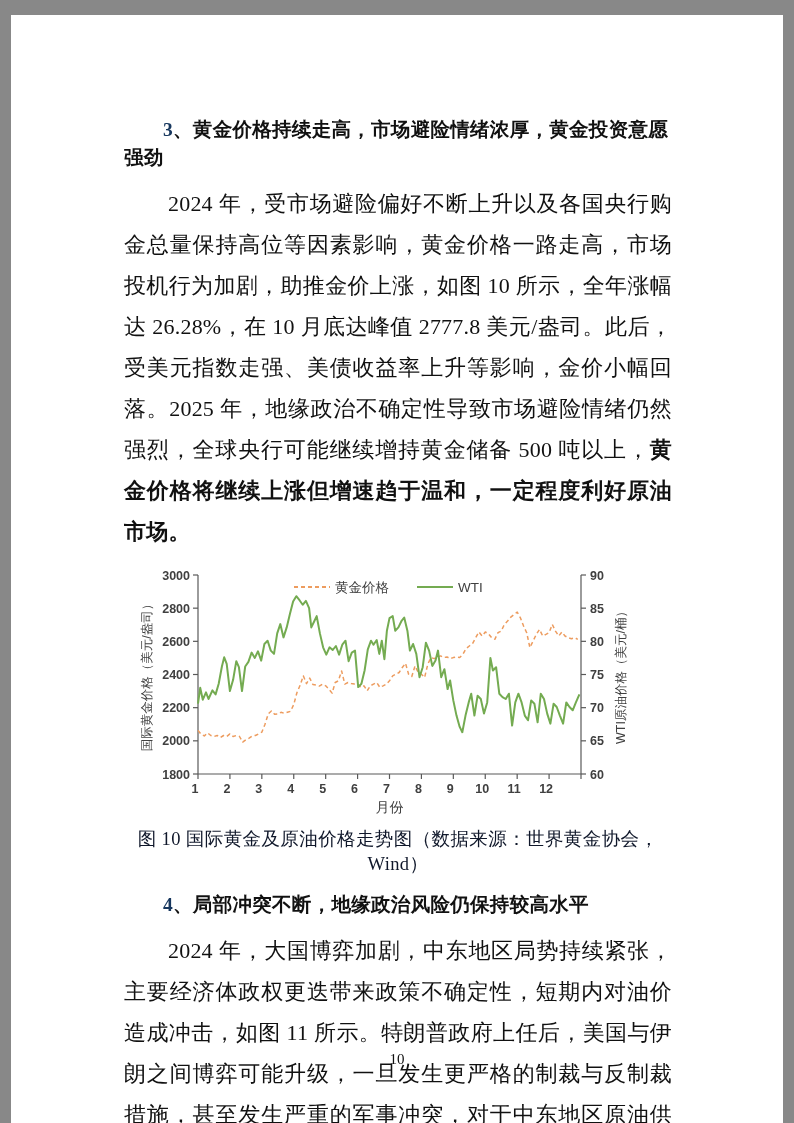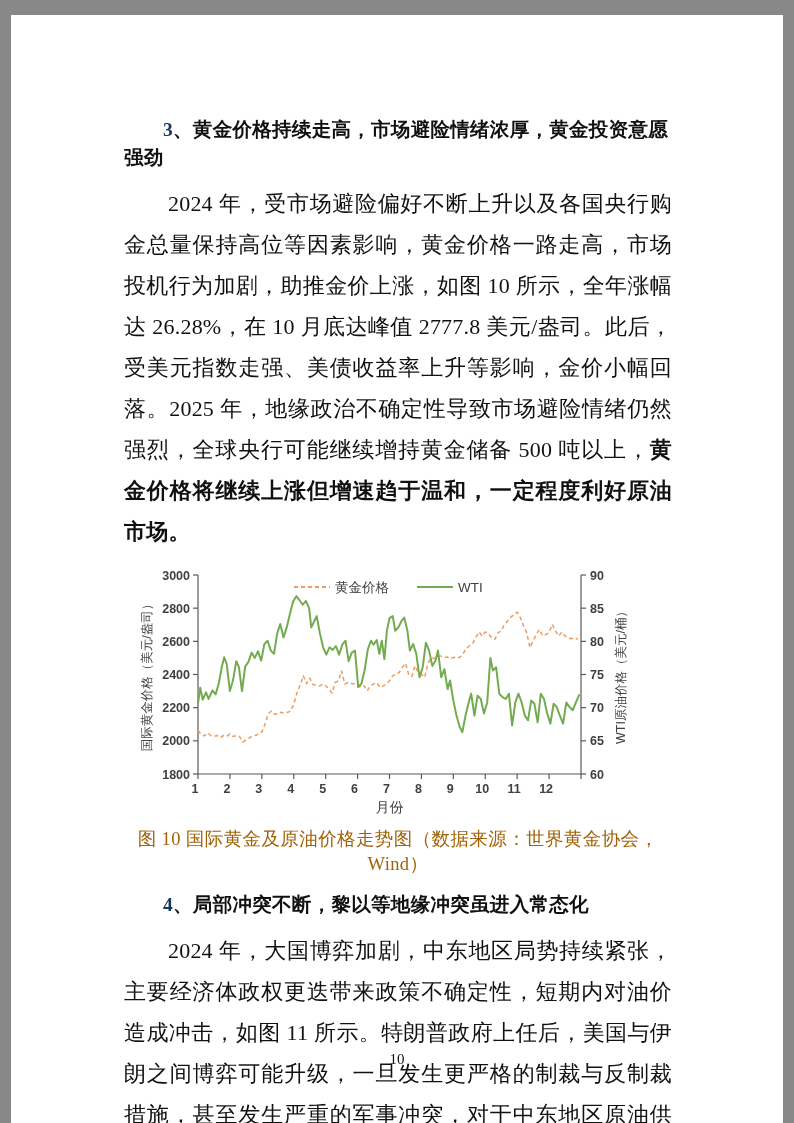--- a/index.html
+++ b/index.html
@@ -41,21 +41,21 @@
   }
   figure.fig svg{display:block;margin:0 auto 0 12px;}
   svg text{
     font-family:"Liberation Sans","DejaVu Sans",sans-serif;
     fill:#404040;
   }
   figcaption.cap{
     margin-top:3px;
     font-size:18.5px;
     letter-spacing:0.4px;
-    color:#a16207;
+    color:#0f172a;
   }
   h2.sec.second{margin-top:15px;}
   .page-num{
     position:absolute;
     top:1036px;left:0;right:0;
     text-align:center;
     font-size:15px;
     color:#111;
   }
 </style>
@@ -133,20 +133,20 @@
           <polyline points="62.0,169.4 65.2,173.5 68.4,174.9 71.6,171.9 74.8,174.5 78.0,175.5 81.2,174.5 84.3,176.5 87.5,174.5 90.7,175.5 93.9,172.9 97.1,175.5 100.3,174.5 103.5,175.5 106.7,181.2 109.9,178.8 113.1,177.2 116.3,174.9 119.4,174.5 122.6,172.9 125.8,171.2 129.0,163.3 132.2,153.0 135.4,150.0 138.6,153.3 141.8,153.0 145.0,151.3 148.2,152.3 151.4,151.3 154.6,150.3 157.8,143.4 160.9,131.7 164.1,124.3 167.3,114.8 170.5,122.6 173.7,117.1 176.9,123.5 180.1,124.1 183.3,125.1 186.5,123.1 189.7,124.8 192.9,128.1 196.1,132.1 199.2,121.5 202.4,119.8 205.6,109.9 208.8,123.1 212.0,121.5 215.2,122.5 218.4,123.1 221.6,123.1 224.8,126.4 228.0,124.8 231.2,129.8 234.3,124.8 237.5,123.1 240.7,121.5 243.9,126.4 247.1,124.8 250.3,123.1 253.5,119.8 256.7,114.8 259.9,113.2 263.1,111.5 266.3,106.5 269.5,102.2 272.6,113.2 275.8,115.5 279.0,104.9 282.2,111.5 285.4,113.2 288.6,116.5 291.8,103.2 295.0,96.6 298.2,97.6 301.4,95.9 304.6,94.9 307.8,96.6 311.0,95.9 314.1,97.6 317.3,96.6 320.5,95.9 323.7,96.6 326.9,93.3 330.1,87.6 333.3,85.0 336.5,82.7 339.7,76.7 342.9,71.0 346.1,75.0 349.3,71.0 352.4,72.7 355.6,76.7 358.8,78.3 362.0,71.7 365.2,70.1 368.4,63.4 371.6,60.1 374.8,56.1 378.0,53.5 381.2,51.1 384.4,56.8 387.6,65.1 390.7,71.7 393.9,86.6 397.1,80.0 400.3,73.4 403.5,68.4 406.7,75.0 409.9,73.4 413.1,71.7 416.3,63.4 419.5,70.1 422.7,75.0 425.9,71.0 429.0,75.0 432.2,76.7 435.4,77.7 438.6,76.7 441.8,78.3" fill="none" stroke="#ED9C5F" stroke-width="1.5" stroke-linejoin="round" stroke-dasharray="4 3"></polyline>
           <polyline points="62.0,142.7 64.2,126.8 66.8,138.7 70.0,131.4 72.5,138.0 76.4,129.4 79.6,133.4 82.7,122.8 85.9,105.5 88.2,96.3 90.7,102.9 93.9,130.1 97.1,118.8 100.3,100.2 102.9,106.2 106.0,130.1 109.2,105.5 112.4,100.9 115.6,91.6 118.8,96.9 122.0,90.3 125.2,99.6 128.4,83.0 131.6,79.7 134.8,89.6 138.0,92.9 141.2,72.4 144.3,63.1 147.5,76.4 150.7,66.4 153.9,53.1 157.1,40.5 160.3,35.2 163.5,39.2 166.7,43.8 169.9,39.9 173.1,47.2 175.3,66.4 178.5,59.8 180.7,55.1 183.9,72.4 187.1,86.3 190.3,93.6 193.5,86.3 196.7,89.0 199.9,85.0 203.1,93.6 206.3,83.7 209.5,79.7 212.6,100.2 215.8,91.6 219.0,89.6 222.2,126.1 225.4,122.8 228.6,109.5 231.8,88.3 235.0,79.7 237.5,83.7 240.7,79.0 243.3,92.9 245.8,79.7 248.4,98.2 250.9,69.7 253.5,57.1 256.7,55.1 259.2,69.7 262.4,66.4 265.6,59.8 268.2,56.5 271.4,69.7 273.9,89.6 277.1,83.0 280.3,92.9 283.5,116.2 286.7,106.2 289.9,81.7 293.1,89.6 296.3,104.9 299.5,99.6 302.0,89.6 305.2,116.2 308.4,108.2 311.6,128.1 314.1,119.5 317.3,139.4 320.5,154.6 323.7,165.9 326.3,171.2 329.5,154.6 332.7,141.4 335.2,132.7 338.4,154.6 341.6,134.7 344.8,138.0 348.0,152.6 351.2,141.4 354.4,96.9 356.9,109.5 360.1,106.2 363.3,132.7 366.5,136.1 369.7,138.0 372.9,132.7 376.1,164.6 379.3,141.4 382.4,132.7 385.6,141.4 388.8,154.6 392.0,159.3 395.2,139.4 398.4,142.7 401.6,161.3 404.8,132.7 408.0,138.0 411.2,152.6 414.4,162.6 417.6,142.7 420.7,146.0 423.9,154.6 427.1,162.6 430.3,141.4 433.5,146.0 436.7,149.3 439.9,141.4 443.4,133.4" fill="none" stroke="#74AB51" stroke-width="2" stroke-linejoin="round"></polyline>
           <line x1="158" y1="26" x2="194" y2="26" stroke="#ED9C5F" stroke-width="2" stroke-dasharray="4 3"></line>
           <text x="199" y="30.5" font-size="13.5">黄金价格</text>
           <line x1="281" y1="26" x2="317" y2="26" stroke="#74AB51" stroke-width="2"></line>
           <text x="322" y="30.5" font-size="13.5">WTI</text>
         </svg>
       <figcaption class="cap">图 10  国际黄金及原油价格走势图（数据来源：世界黄金协会，Wind）</figcaption>
     </figure>
 
-    <h2 class="sec second"><span class="hnum">4</span><span>、局部冲突不断，黎以等地缘冲突虽进入常态化</span></h2>
+    <h2 class="sec second"><span class="hnum">4</span><span>、局部冲突不断，地缘政治风险仍保持较高水平</span></h2>
 
     <p class="body"><span>2024 年，大国博弈加剧，中东地区局势持续紧张，主要经济体政权更迭带来政策不确定性，短期内对油价造成冲击，如图 11 所示。特朗普政府上任后，美国与伊朗之间博弈可能升级，一旦发生更严格的制裁与反制裁措施，甚至发生严重的军事冲突，对于中东地区原油供应和运输都是极大的不稳定因素，会对原油市场产生极大影响。俄乌、巴以、黎以等地缘冲突虽进入常态化，但若爆发新的危机事件，仍将对短期油价产生巨大冲击。</span><b>2025 年，地缘政治局势更为复杂多</b></p>
 
   </div>
 
   <div class="page-num">10</div>
 </div>
 
 </body></html>

